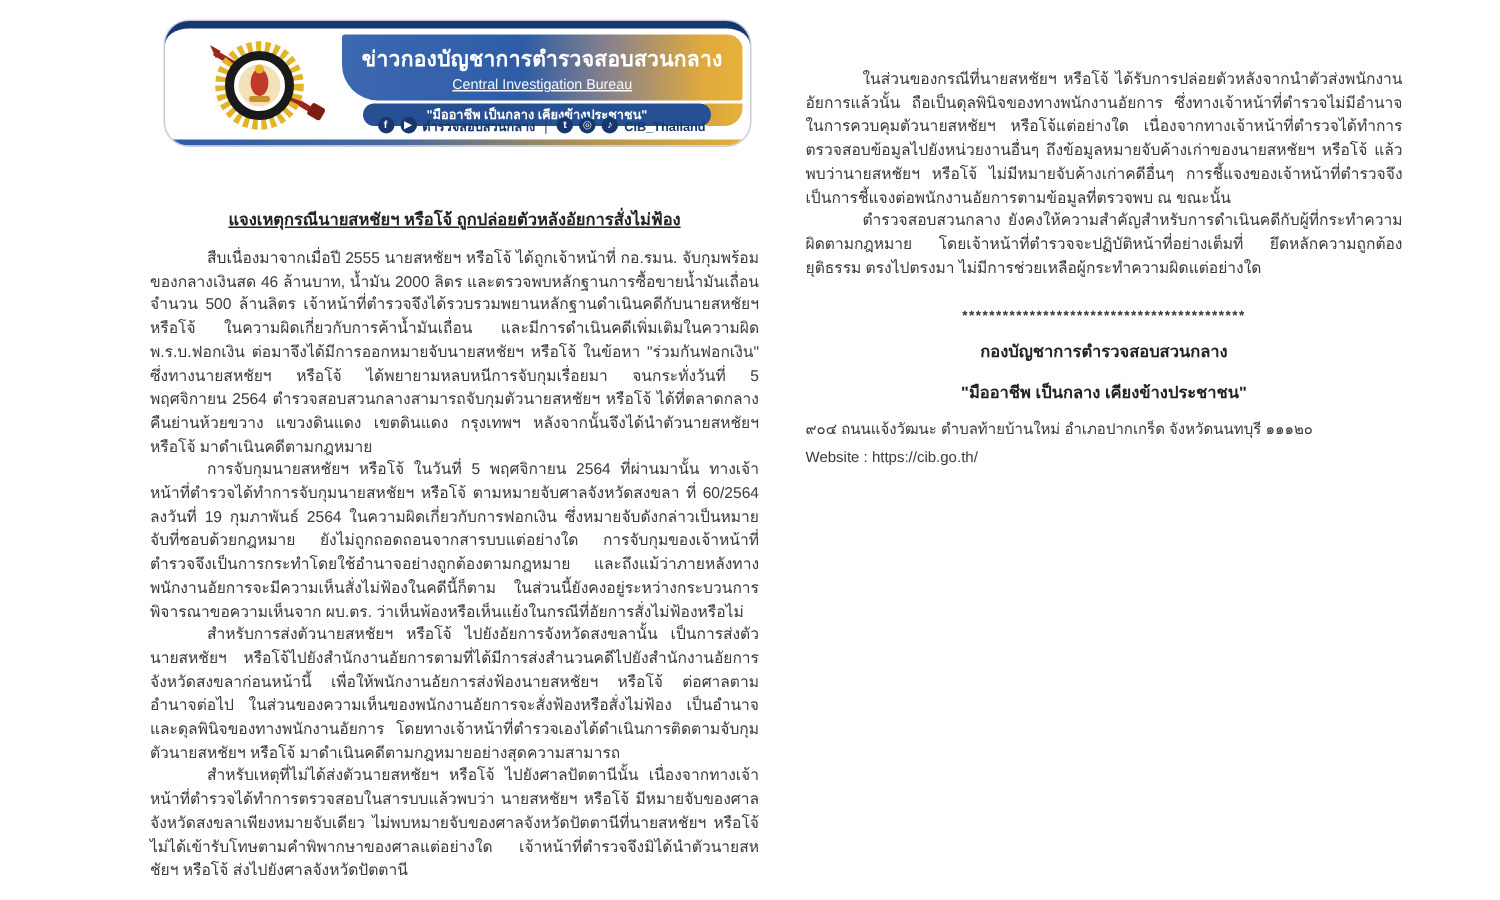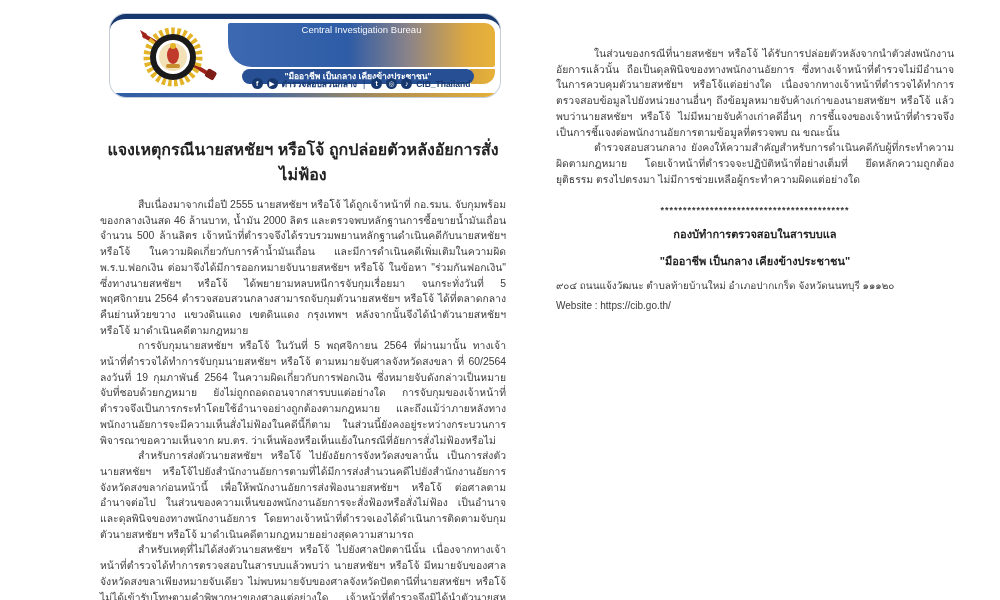--- a/index.html
+++ b/index.html
@@ -5,38 +5,38 @@
   html,body { margin:0; padding:0; }
   body {
     width:1000px; height:600px; position:relative; overflow:hidden;
     background:#ffffff;
     font-family:"Liberation Sans","DejaVu Sans",sans-serif;
     color:#333333;
   }
 
   
   .page-left { position:absolute; left:100px; top:14px; width:406px; }
-  .page-right { position:absolute; left:556px; top:46px; width:398px; }
+  .page-right { position:absolute; left:537px; top:46px; width:398px; }
 
   
   .banner {
     position:relative; margin:0 6px 0 10px; height:78px;
     background:#ffffff; border-radius:16px;
     border-top:5px solid #16386e;
     box-shadow:0 0 0 1px rgba(22,56,110,.25);
     overflow:hidden;
   }
   .banner-band {
     position:absolute; left:118px; top:4px; right:5px; height:44px;
     background:linear-gradient(90deg,#3c69b0 0%,#2e5ca6 45%,#8d8488 68%,#dfa93e 90%,#e7b23a 100%);
     border-radius:2px 10px 2px 24px;
     color:#ffffff; text-align:center;
   }
   .band-title { font-size:14px; font-weight:bold; padding-top:5px; letter-spacing:.2px; }
-  .band-sub { font-size:9.5px; opacity:.95; margin-top:1px; }
+  .band-sub { font-size:9.5px; opacity:.95; margin-top:1px;text-decoration:underline; }
   .motto-gold {
     position:absolute; left:360px; top:50px; right:5px; height:15px;
     background:linear-gradient(90deg,#d8a43c,#e7b23a); border-radius:0 0 12px 2px;
   }
   .motto-band {
     position:absolute; left:132px; top:50px; width:232px; height:15px;
     background:#274f94; border-radius:9px;
     color:#ffffff; font-size:8.5px; font-weight:bold;
     text-align:center; line-height:15px;
   }
@@ -54,21 +54,21 @@
   .soc-sep { color:#16386e; font-weight:normal; margin:0 2px; }
   .banner-underline {
     position:absolute; left:0; right:0; bottom:0; height:4px;
     background:linear-gradient(90deg,#2e5ca6 0%,#47699f 40%,#b3914f 72%,#e7b23a 100%);
   }
   .logo-box { position:absolute; left:10px; top:5px; width:106px; height:64px; }
 
   
   .doc-title {
     margin:40px 4px 10px 4px; text-align:center;
-    font-size:16px; font-weight:bold; color:#222222;
+    font-size:11px; font-weight:bold; color:#222222;text-decoration:underline;
   }
   .para {
     margin:0 0 0 0; font-size:10.4px; line-height:15.7px;
     text-align:justify; text-indent:38px; color:#3b3b3b;
   }
 
   
   .divider {
     margin:18px 0 4px 0; text-align:center;
     font-size:9px; font-weight:bold; letter-spacing:1px; color:#333;
@@ -98,20 +98,21 @@
         <circle cx="53" cy="33" r="20" fill="#ffffff" stroke="#1a1a1a" stroke-width="6"></circle>
 
         <circle cx="53" cy="33" r="14" fill="#f3e2b8"></circle>
         <ellipse cx="53" cy="31" rx="6" ry="9" fill="#c0392b"></ellipse>
         <rect x="46" y="40" width="14" height="4" rx="2" fill="#c78f2d"></rect>
         <circle cx="53" cy="22" r="3" fill="#e3b428"></circle>
       </svg>
     </div>
 
     <div class="banner-band">
+      <div class="band-title">ข่าวกองบัญชาการตำรวจสอบสวนกลาง</div>
       <div class="band-sub">Central Investigation Bureau</div>
     </div>
 
     <div class="motto-gold"></div>
     <div class="motto-band">"มืออาชีพ เป็นกลาง เคียงข้างประชาชน"</div>
 
     <div class="social-row">
       <span class="soc-ic">f</span>
       <span class="soc-ic">▶</span>
       <span>ตำรวจสอบสวนกลาง</span>
@@ -132,17 +133,17 @@
   <p class="para">สำหรับการส่งตัวนายสหชัยฯ หรือโจ้ ไปยังอัยการจังหวัดสงขลานั้น เป็นการส่งตัวนายสหชัยฯ หรือโจ้ไปยังสำนักงานอัยการตามที่ได้มีการส่งสำนวนคดีไปยังสำนักงานอัยการจังหวัดสงขลาก่อนหน้านี้ เพื่อให้พนักงานอัยการส่งฟ้องนายสหชัยฯ หรือโจ้ ต่อศาลตามอำนาจต่อไป ในส่วนของความเห็นของพนักงานอัยการจะสั่งฟ้องหรือสั่งไม่ฟ้อง เป็นอำนาจและดุลพินิจของทางพนักงานอัยการ โดยทางเจ้าหน้าที่ตำรวจเองได้ดำเนินการติดตามจับกุมตัวนายสหชัยฯ หรือโจ้ มาดำเนินคดีตามกฎหมายอย่างสุดความสามารถ</p>
   <p class="para">สำหรับเหตุที่ไม่ได้ส่งตัวนายสหชัยฯ หรือโจ้ ไปยังศาลปัตตานีนั้น เนื่องจากทางเจ้าหน้าที่ตำรวจได้ทำการตรวจสอบในสารบบแล้วพบว่า นายสหชัยฯ หรือโจ้ มีหมายจับของศาลจังหวัดสงขลาเพียงหมายจับเดียว ไม่พบหมายจับของศาลจังหวัดปัตตานีที่นายสหชัยฯ หรือโจ้ ไม่ได้เข้ารับโทษตามคำพิพากษาของศาลแต่อย่างใด เจ้าหน้าที่ตำรวจจึงมิได้นำตัวนายสหชัยฯ หรือโจ้ ส่งไปยังศาลจังหวัดปัตตานี</p>
 </div>
 
 <div class="page-right">
   <p class="para">ในส่วนของกรณีที่นายสหชัยฯ หรือโจ้ ได้รับการปล่อยตัวหลังจากนำตัวส่งพนักงานอัยการแล้วนั้น ถือเป็นดุลพินิจของทางพนักงานอัยการ ซึ่งทางเจ้าหน้าที่ตำรวจไม่มีอำนาจในการควบคุมตัวนายสหชัยฯ หรือโจ้แต่อย่างใด เนื่องจากทางเจ้าหน้าที่ตำรวจได้ทำการตรวจสอบข้อมูลไปยังหน่วยงานอื่นๆ ถึงข้อมูลหมายจับค้างเก่าของนายสหชัยฯ หรือโจ้ แล้ว พบว่านายสหชัยฯ หรือโจ้ ไม่มีหมายจับค้างเก่าคดีอื่นๆ การชี้แจงของเจ้าหน้าที่ตำรวจจึงเป็นการชี้แจงต่อพนักงานอัยการตามข้อมูลที่ตรวจพบ ณ ขณะนั้น</p>
   <p class="para">ตำรวจสอบสวนกลาง ยังคงให้ความสำคัญสำหรับการดำเนินคดีกับผู้ที่กระทำความผิดตามกฎหมาย โดยเจ้าหน้าที่ตำรวจจะปฏิบัติหน้าที่อย่างเต็มที่ ยึดหลักความถูกต้อง ยุติธรรม ตรงไปตรงมา ไม่มีการช่วยเหลือผู้กระทำความผิดแต่อย่างใด</p>
 
   <div class="divider">******************************************</div>
 
-  <div class="f-org">กองบัทำการตรวจสอบในสารบบแล</div>
+  <div class="f-org">กองบัญชาการตำรวจสอบสวนกลาง</div>
   <div class="f-motto">"มืออาชีพ เป็นกลาง เคียงข้างประชาชน"</div>
   <div class="f-addr">๙๐๔ ถนนแจ้งวัฒนะ ตำบลท้ายบ้านใหม่ อำเภอปากเกร็ด จังหวัดนนทบุรี ๑๑๑๒๐</div>
   <div class="f-web">Website : https://cib.go.th/</div>
 </div>
 
 </body></html>

